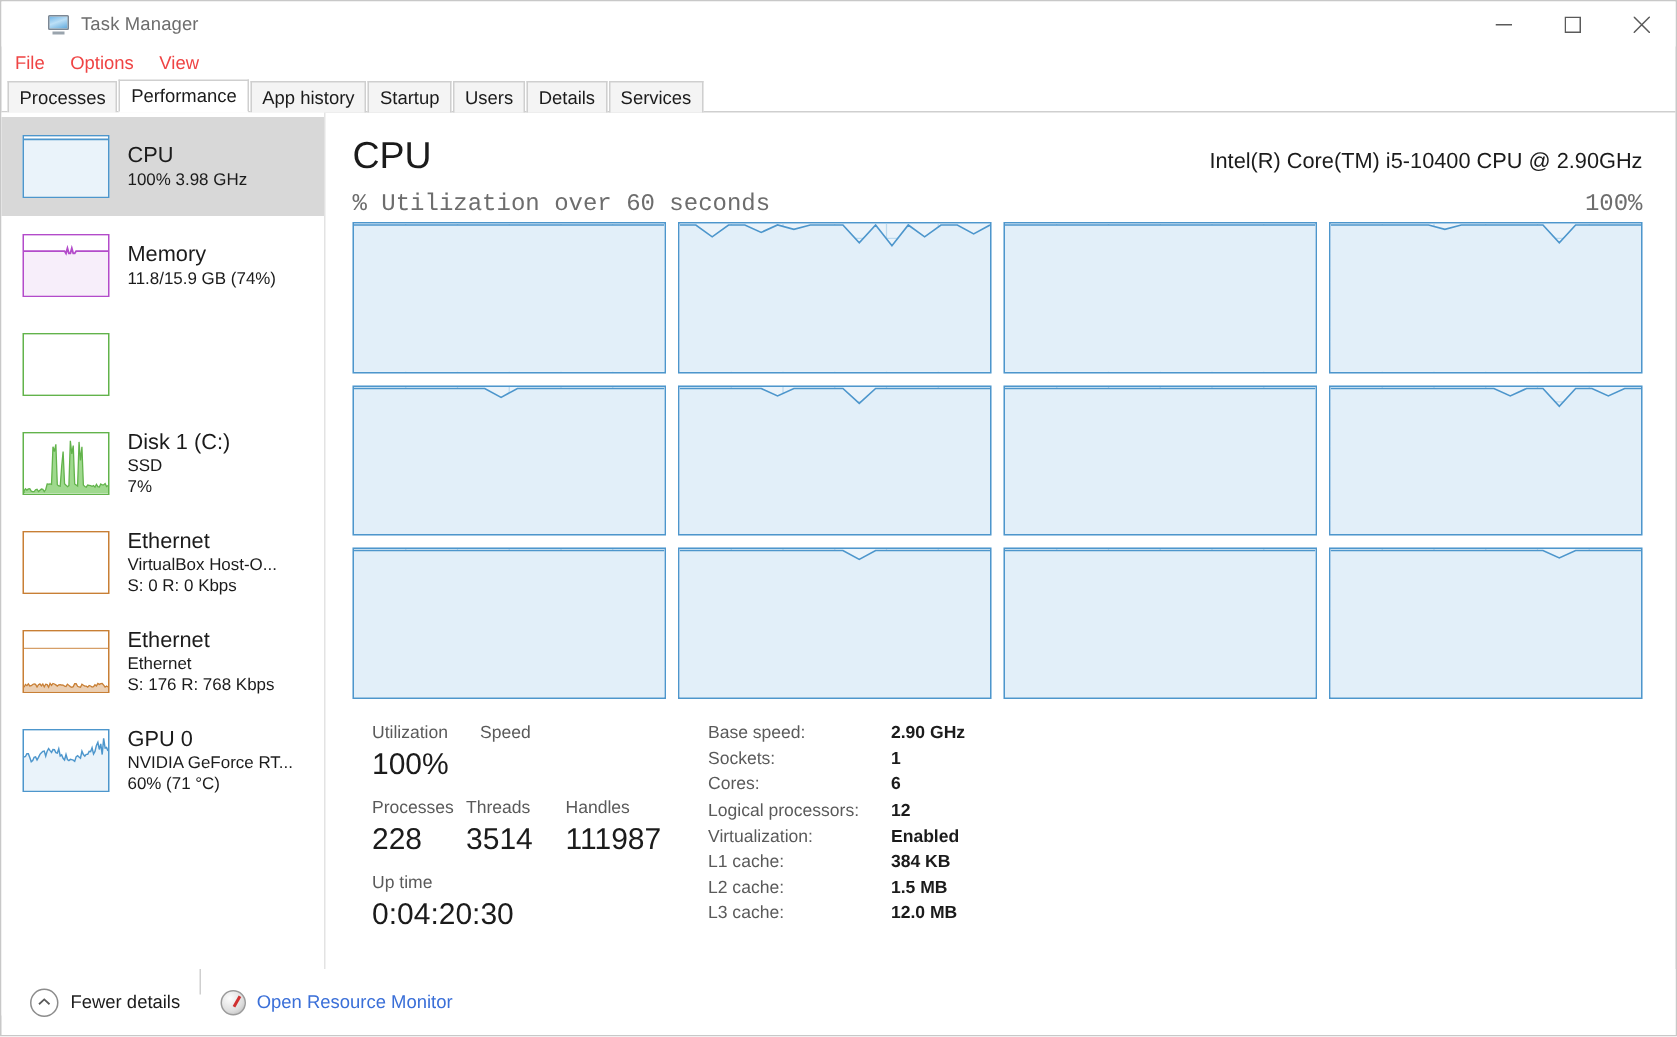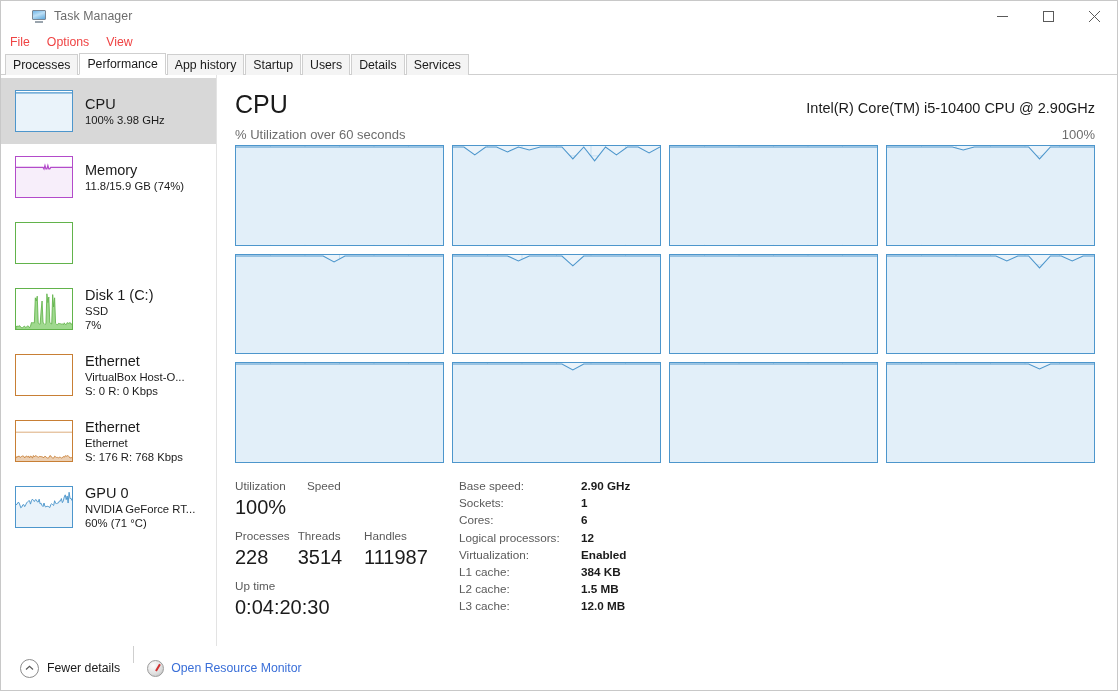--- a/index.html
+++ b/index.html
@@ -83,39 +83,39 @@
   .side-text { display: flex; flex-direction: column; justify-content: center; overflow: hidden; }
   .side-title { font-size: 14.5px; color: #1b1b1b; line-height: 17px; white-space: nowrap; }
   .side-sub { font-size: 11.3px; color: #1b1b1b; line-height: 14px; white-space: nowrap; }
 
   
   .main { flex: 1; position: relative; padding: 14px 22px 0 18px; }
   .main-head { display: flex; align-items: baseline; justify-content: space-between; }
   .main-title { font-size: 25px; color: #1b1b1b; line-height: 30px; font-weight: 400; }
   .main-model { font-size: 14.5px; color: #1b1b1b; }
   .sub-row { display: flex; justify-content: space-between; margin-top: 8px; }
-  .sub-left, .sub-right { font-size: 13px; color: #6d6d6d; }
+  .sub-left, .sub-right { font-size: 16px; color: #6d6d6d; font-family: Liberation Mono, monospace; }
 
   .grid-wrap {
     margin-top: 3px;
     display: grid;
     grid-template-columns: repeat(4, 1fr);
     grid-template-rows: repeat(3, 1fr);
     gap: 8px 8px;
     height: 318px;
   }
   .cpugraph {
     border: 1px solid #4d96cc;
     background: #eaf3fa;
     position: relative; overflow: hidden;
   }
   .cpugraph svg { display: block; width: 100%; height: 100%; }
 
   
-  .stats { display: flex; margin-top: 14px; }
+  .stats { display: flex; margin-top: 14px; margin-left: 13px; }
   .stats-left { width: 212px; flex: none; }
   .stat-row { display: flex; }
   .stat-lbl { font-size: 11.7px; color: #5a5a5a; line-height: 17px; }
   .stat-val { font-size: 20px; color: #1b1b1b; line-height: 27px; font-weight: 400; }
   .col-util { width: 72px; }
   .col-speed { width: 120px; }
   .col-proc { width: 68px; }
   .col-thr { width: 72px; }
   .col-hnd { width: 90px; }
   .uptime-lbl { font-size: 11.7px; color: #5a5a5a; margin-top: 6px; line-height: 17px; }

